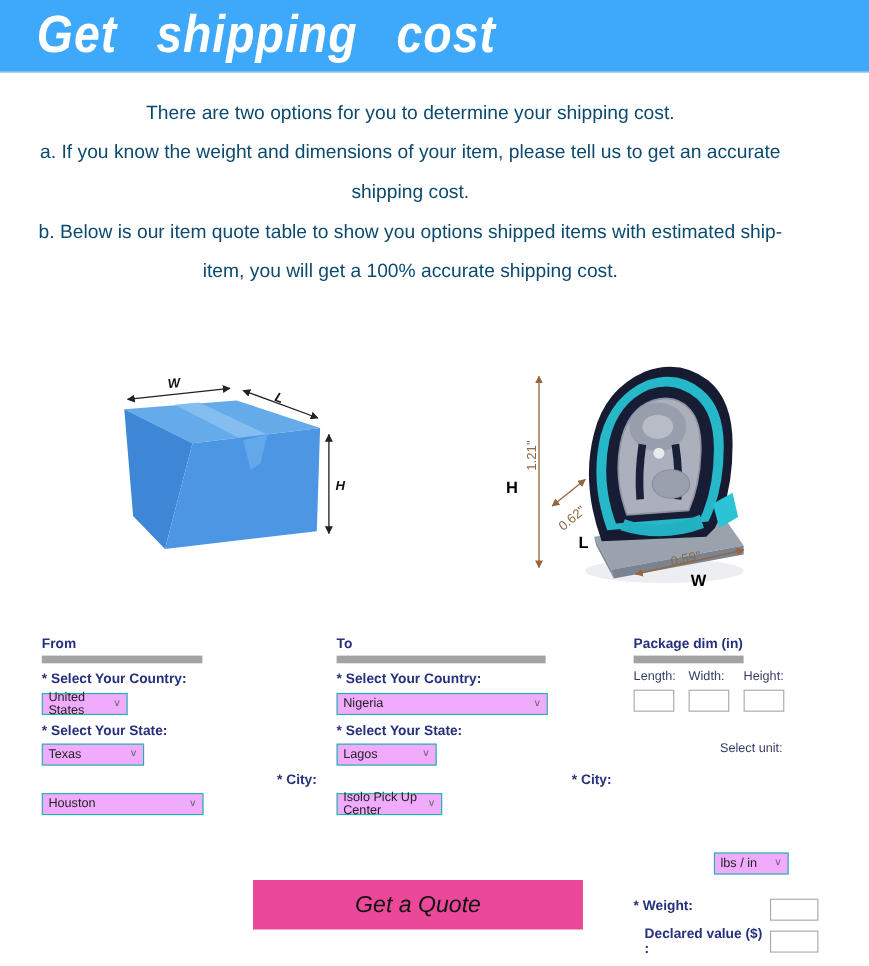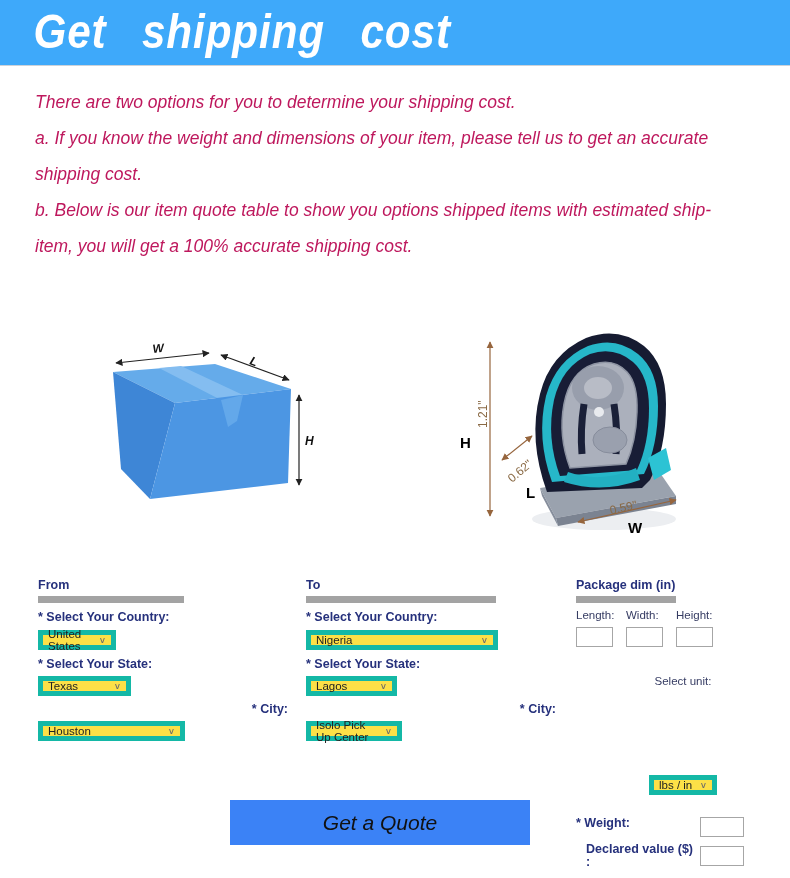--- a/index.html
+++ b/index.html
@@ -6,21 +6,21 @@
   body{width:790px;height:878px;position:relative;font-family:"Liberation Sans",sans-serif;overflow:hidden;}
   .page{position:relative;width:790px;height:878px;background:#ffffff;}
 
   
   .banner{position:absolute;left:0;top:0;width:790px;height:65px;background:#3EA9FA;border-bottom:1px solid #ccd2d9;}
   .banner-title{margin:0;height:65px;line-height:64px;padding-left:38px;color:#fff;font-size:48px;
     font-weight:bold;font-style:italic;letter-spacing:1px;word-spacing:26px;white-space:nowrap;
     transform:scaleX(0.88);transform-origin:left center;}
 
   
-  .intro{position:absolute;left:35px;top:84px;font-style:italic;font-size:17.5px;color:#be185d;}
+  .intro{position:absolute;left:35px;top:84px;font-size:17.5px;color:#0c4a6e;text-align:center;}
   .intro .iline{height:36px;line-height:36px;white-space:nowrap;}
 
   
   .box-fig{position:absolute;left:103px;top:323px;}
   .seat-fig{position:absolute;left:452px;top:320px;}
 
   
   .form-col{position:absolute;top:578px;}
   .col-from{left:38px;width:250px;}
   .col-to{left:306px;width:250px;}
@@ -28,41 +28,41 @@
   .col-title{color:#26317C;font-weight:bold;font-size:12.5px;padding-bottom:4px;border-bottom:7px solid #a3a3a3;}
   .col-from .col-title{width:146px;}
   .col-to .col-title{width:190px;}
   .col-package .col-title{width:100px;}
 
   .f-label{color:#26317C;font-weight:bold;font-size:12.5px;line-height:13px;}
   .lbl1{margin-top:8px;} .sel1{margin-top:6px;}
   .lbl2{margin-top:8px;} .sel2{margin-top:5px;}
   .lbl3{margin-top:7px;text-align:right;} .sel3{margin-top:5px;}
 
-  .sel{display:flex;align-items:center;height:20px;border:5px solid #14b8a6;background:#fde047;
+  .sel{display:flex;align-items:center;height:20px;border:1px solid #14b8a6;background:#f0abfc;
     font-size:11.5px;color:#222;padding:0 5px;box-sizing:border-box;cursor:pointer;}
   .sel .chev{margin-left:auto;color:#6b6b6b;font-size:10px;line-height:10px;transform:scaleY(0.85);padding-left:5px;}
   .w-us{width:78px;} .w-tx{width:93px;} .w-ho{width:147px;}
   .w-ng{width:192px;} .w-lg{width:91px;} .w-ip{width:96px;} .w-unit{width:68px;}
 
   
   .p-label{font-size:11.5px;color:#363c63;line-height:13px;}
   .dim-row{display:flex;margin-top:6px;}
   .dim-group{width:50px;}
   .tbox{border:1px solid #a6a6a6;background:#fff;box-sizing:border-box;height:20px;font-size:11.5px;padding:0 3px;}
   .dim-group .tbox{width:37px;margin-top:5px;display:block;}
   .unit-row{display:flex;align-items:center;margin-top:28px;flex-direction:column;}
   .unit-row .p-label{flex:0 0 100px;}
   .weight-row{display:flex;justify-content:space-between;margin-top:22px;width:168px;}
   .declared-row{display:flex;align-items:center;justify-content:space-between;margin-top:6px;width:168px;}
   .declared-row .f-label{padding-left:10px;}
   .weight-row .tbox,.declared-row .tbox{width:44px;}
 
   
-  .cta-btn{position:absolute;left:230px;top:800px;width:300px;height:45px;background:#3b82f6;border:none;
+  .cta-btn{position:absolute;left:230px;top:800px;width:300px;height:45px;background:#ec4899;border:none;
     font-family:"Liberation Sans",sans-serif;font-style:italic;font-size:21px;color:#111;cursor:pointer;}
 
   svg text{font-family:"Liberation Sans",sans-serif;}
 </style>
 </head>
 <body>
 
 <div class="page">
 
   <div class="banner">

